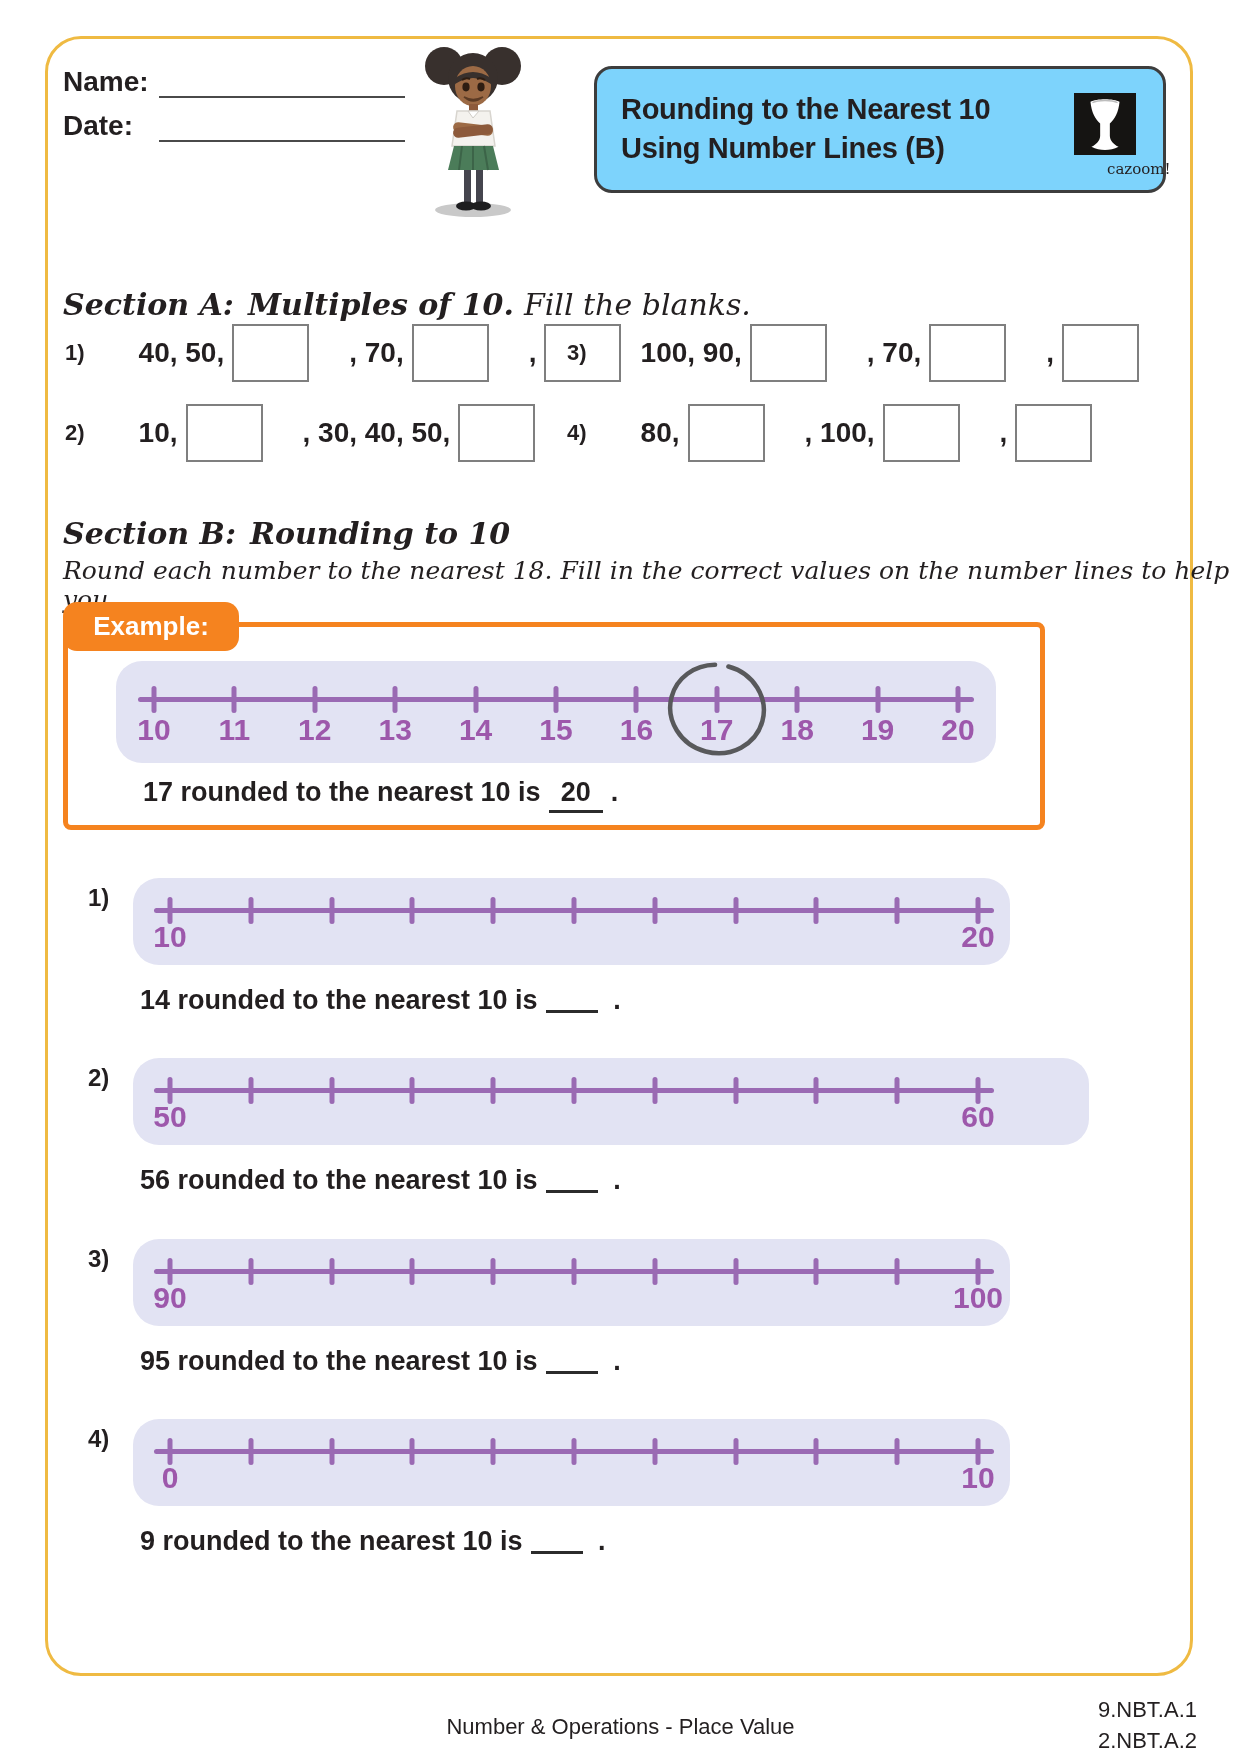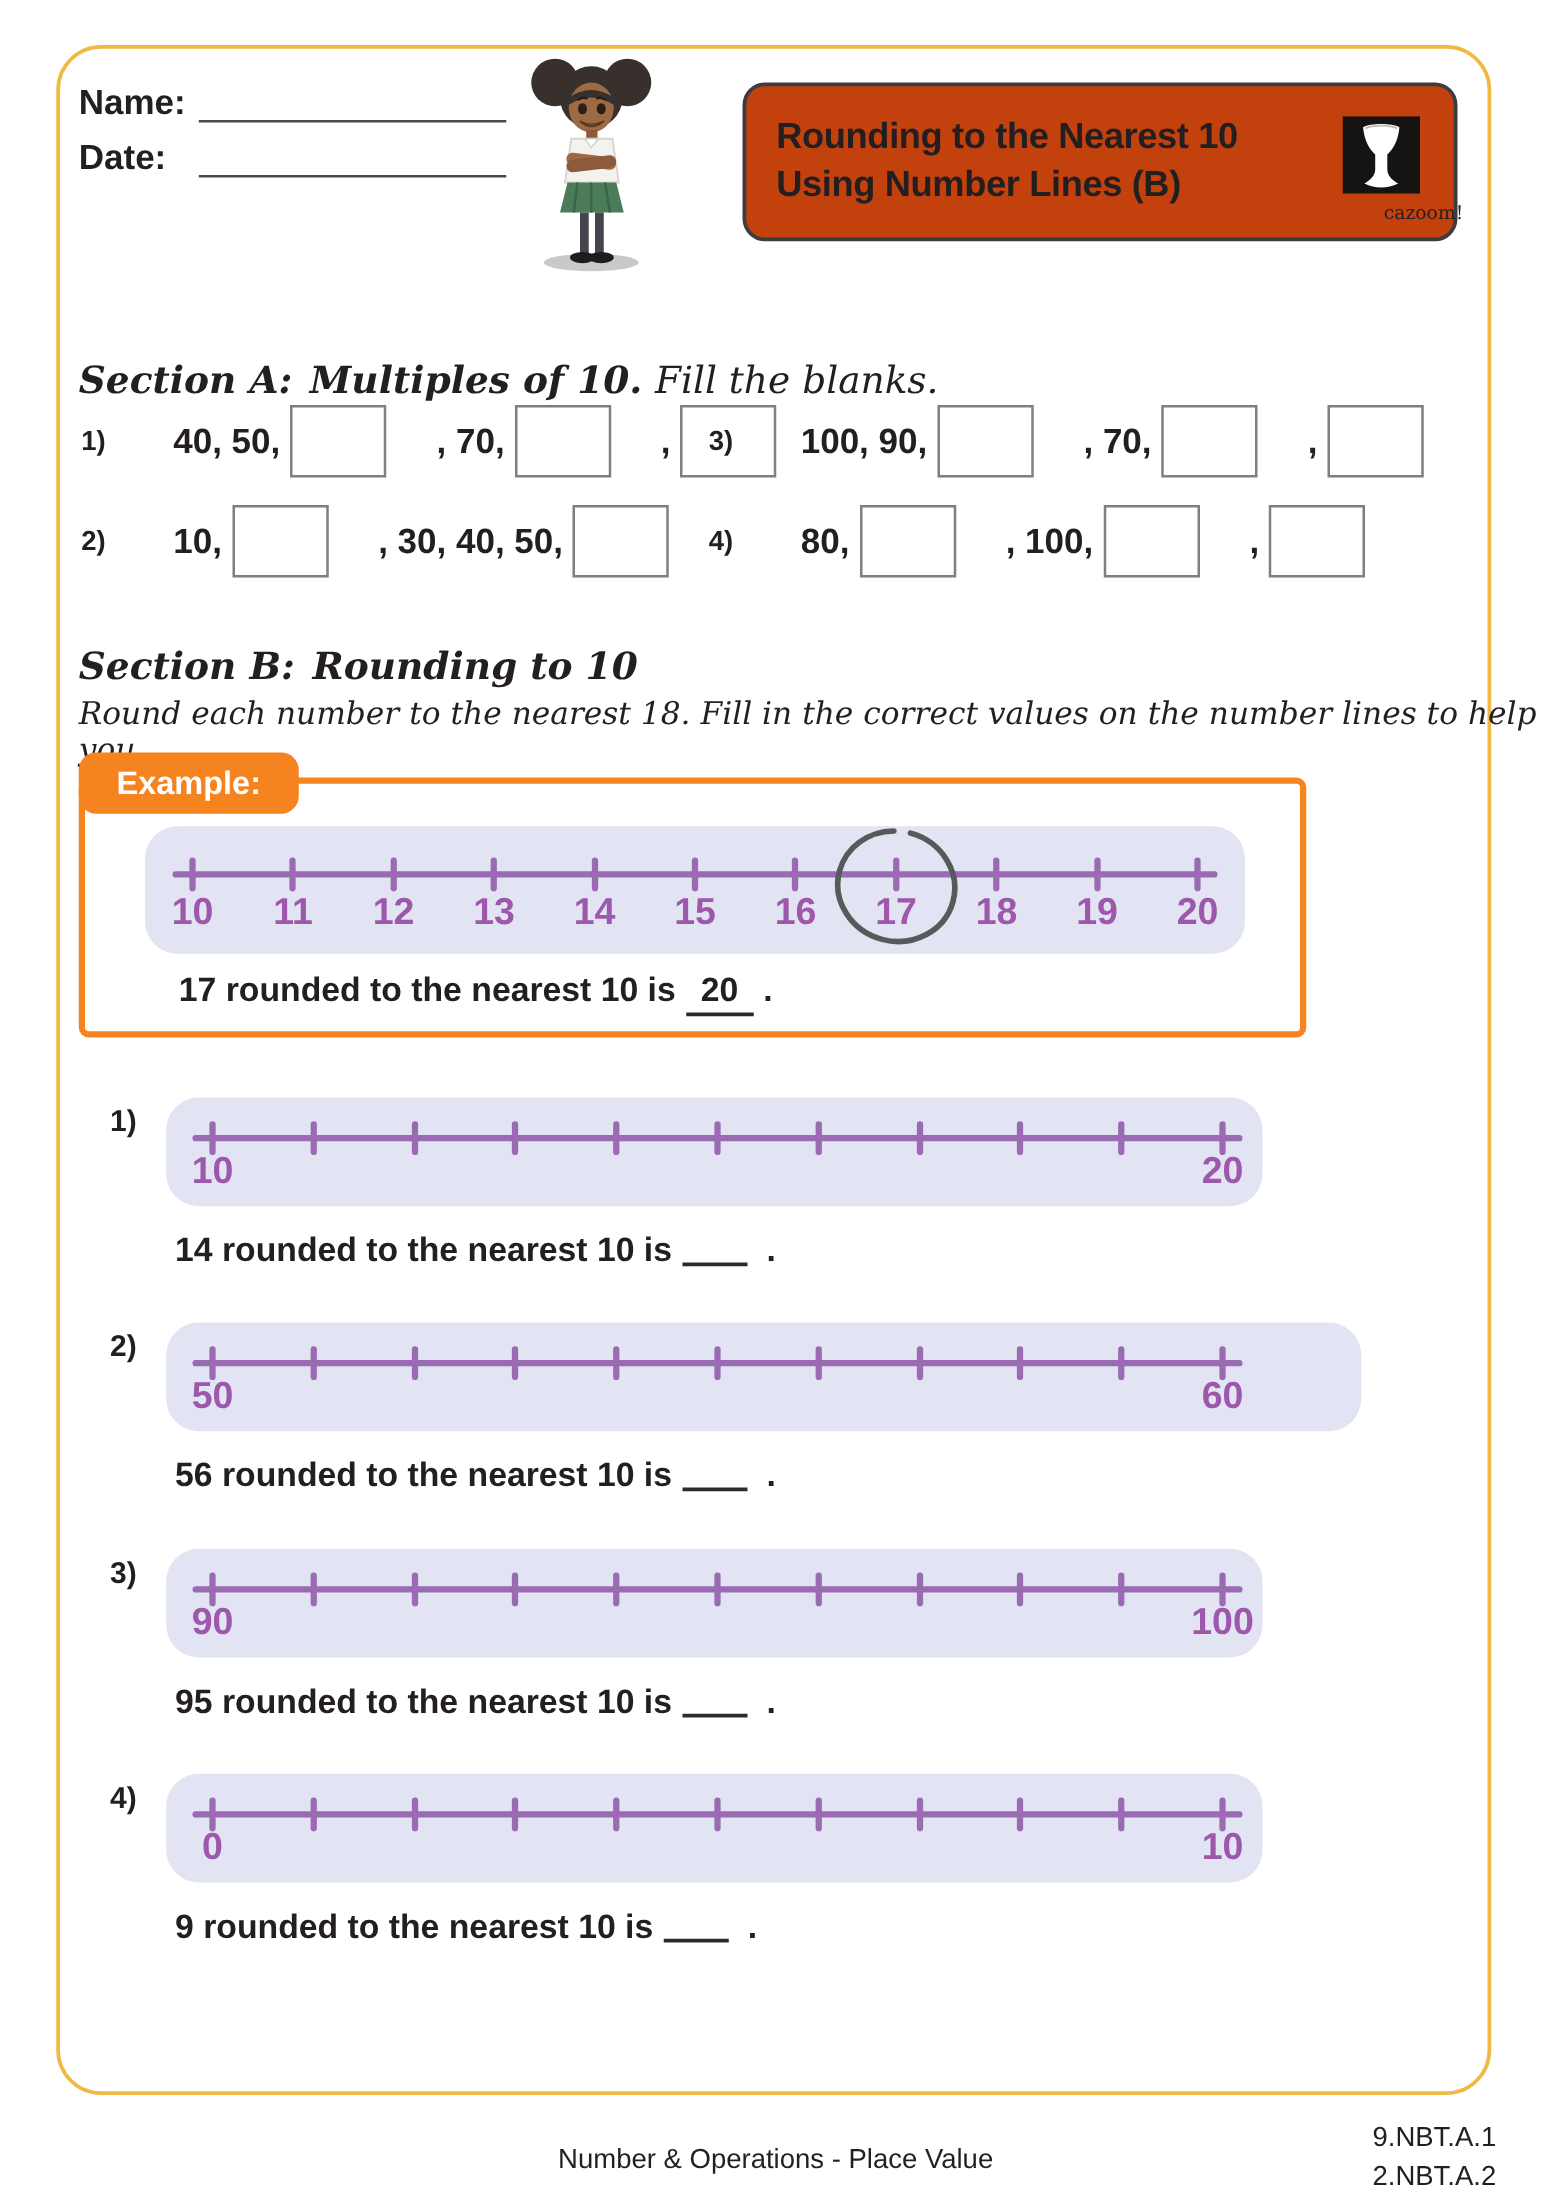--- a/index.html
+++ b/index.html
@@ -17,21 +17,21 @@
   
   .name-date { position: absolute; left: 63px; top: 58px; }
   .nd-row { display: flex; align-items: flex-end; height: 40px; margin-bottom: 4px; }
   .nd-label { font-size: 28px; font-weight: bold; width: 96px; }
   .nd-line { width: 246px; border-bottom: 2px solid #4a4a4a; height: 32px; }
 
   .girl { position: absolute; left: 418px; top: 42px; width: 110px; height: 176px; }
 
   .title-box {
     position: absolute; left: 594px; top: 66px; width: 572px; height: 127px;
-    background: #c2410c; border: 3px solid #3d3d3d; border-radius: 18px;
+    background: #7dd3fc; border: 3px solid #3d3d3d; border-radius: 18px;
   }
   .title-text { position: absolute; left: 24px; top: 21px; font-size: 29px; font-weight: bold; line-height: 39px; letter-spacing: -0.3px; }
   .logo { position: absolute; right: 12px; top: 24px; width: 92px; text-align: center; }
   .logo-mark { width: 62px; height: 62px; margin: 0 auto; }
   .logo-text { font-family: "DejaVu Serif", "Liberation Serif", serif; font-weight: normal; font-size: 15px; margin-top: 1px; margin-left: 48px; }
 
   
   .heading { position: absolute; left: 63px; font-family: "DejaVu Serif", "Liberation Serif", serif; font-style: italic; font-size: 30px; }
   .heading .hd-bold { font-weight: bold; }
   .heading .hd-topic { font-weight: bold; margin-left: 14px; }

